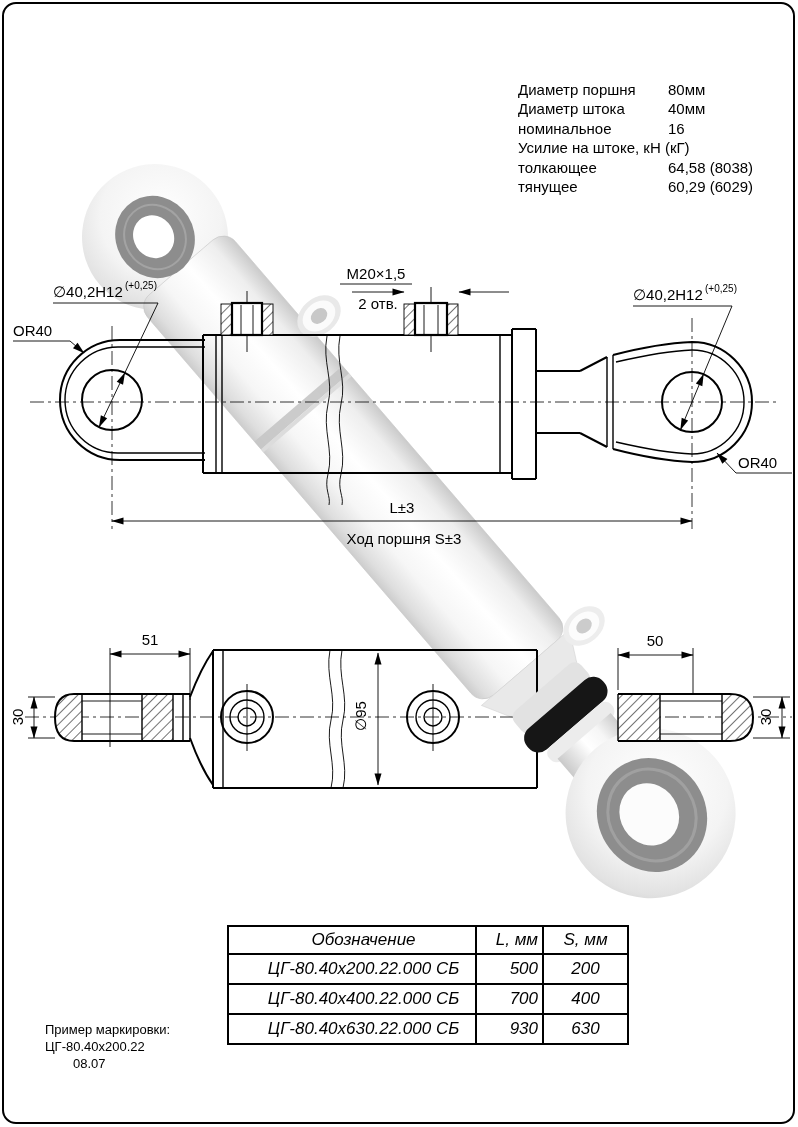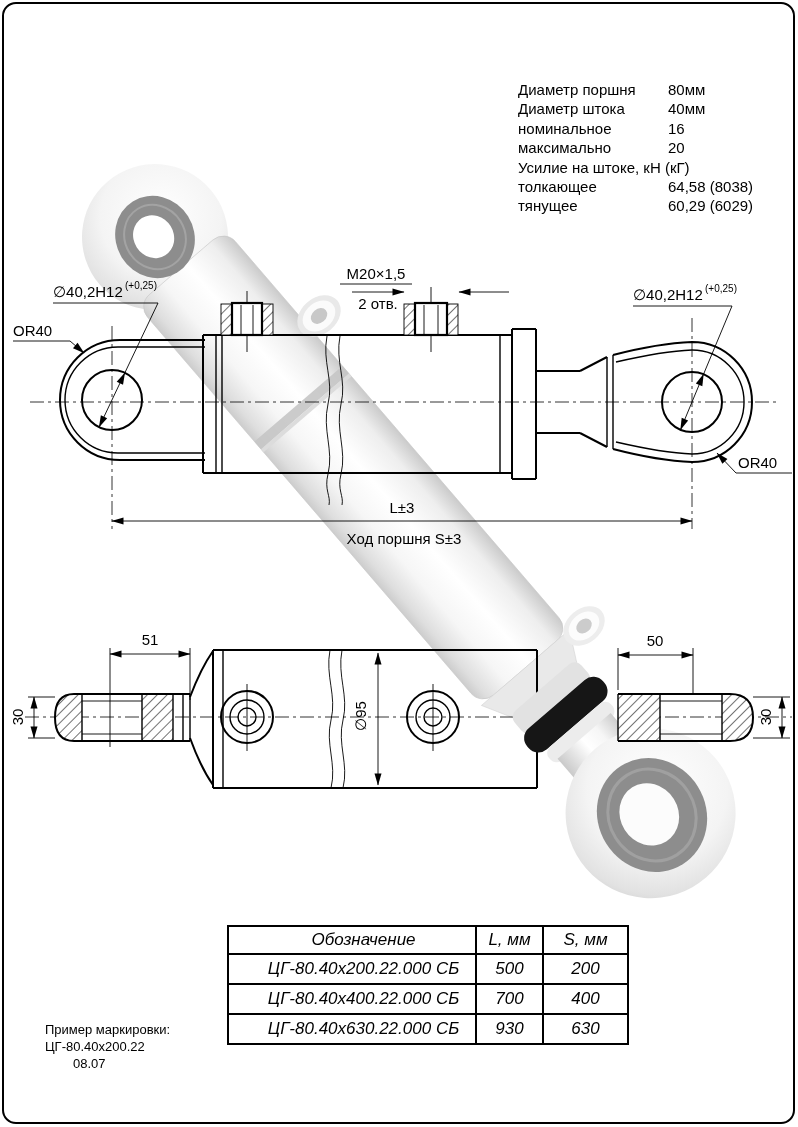--- a/index.html
+++ b/index.html
@@ -18,21 +18,21 @@
   .ln{stroke:#000;fill:none;stroke-width:2;}
   .ln15{stroke:#000;fill:none;stroke-width:1.4;}
   .ln1{stroke:#000;fill:none;stroke-width:0.9;}
   .cl{stroke:#000;fill:none;stroke-width:0.8;stroke-dasharray:14 4 3 4;}
   .hatchfill{fill:url(#hatch);stroke:none;}
   .gost-table{position:absolute;left:227px;top:925px;border-collapse:collapse;
       font-family:"Liberation Sans",sans-serif;font-style:italic;font-size:17px;}
   .gost-table td{border:2px solid #000;text-align:center;padding:0 4px;height:28px;}
   .gost-table tr.hdr td{height:26px;}
   .gost-table td.c1{width:215px;padding-left:27px;}
-  .gost-table td.c2{width:57px;}
+  .gost-table td.c2{width:57px;text-align:right;}
   .gost-table td.c3{width:75px;}
   .marking{position:absolute;left:45px;top:1021px;font-size:13px;line-height:17px;}
   .marking .indent{padding-left:28px;}
 </style>
 </head>
 <body>
 
 <div class="sheet">
   <div class="frame"></div>
 
@@ -42,24 +42,20 @@
         <span class="lbl">Диаметр поршня</span>
         <span class="val">80мм</span>
       </div>
     <div class="spec-row">
         <span class="lbl">Диаметр штока</span>
         <span class="val">40мм</span>
       </div>
     <div class="spec-row">
         <span class="lbl">номинальное</span>
         <span class="val">16</span>
-      </div>
-    <div class="spec-row">
-        <span class="lbl">максимально</span>
-        <span class="val">20</span>
       </div>
     <div class="spec-row">
         <span class="lbl">Усилие на штоке, кН (кГ)</span>
         <span class="val"></span>
       </div>
     <div class="spec-row">
         <span class="lbl">толкающее</span>
         <span class="val">64,58 (8038)</span>
       </div>
     <div class="spec-row">

